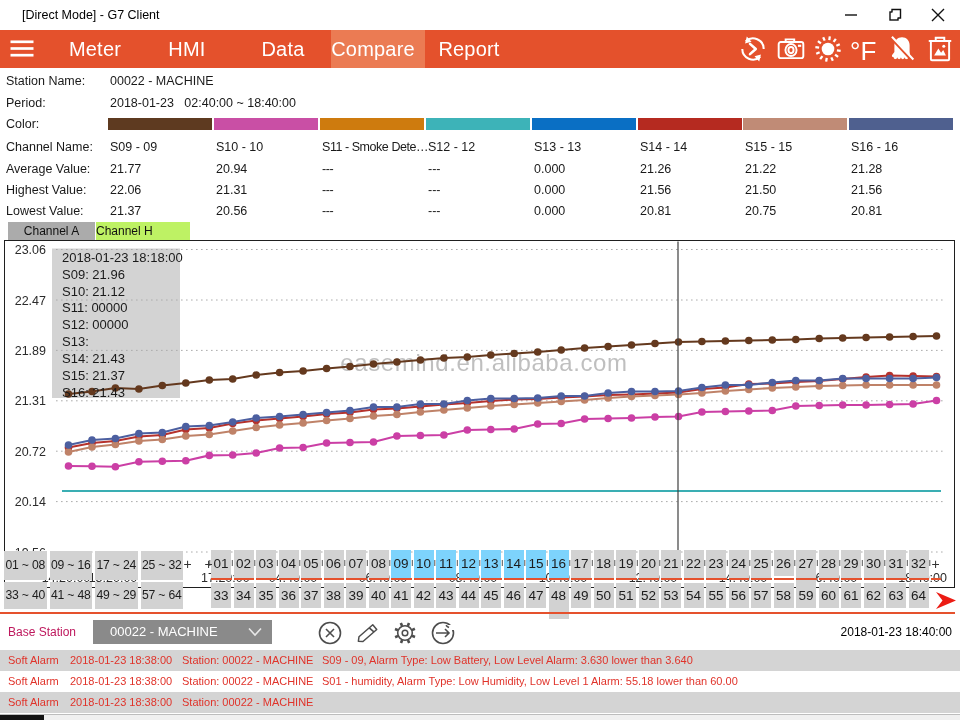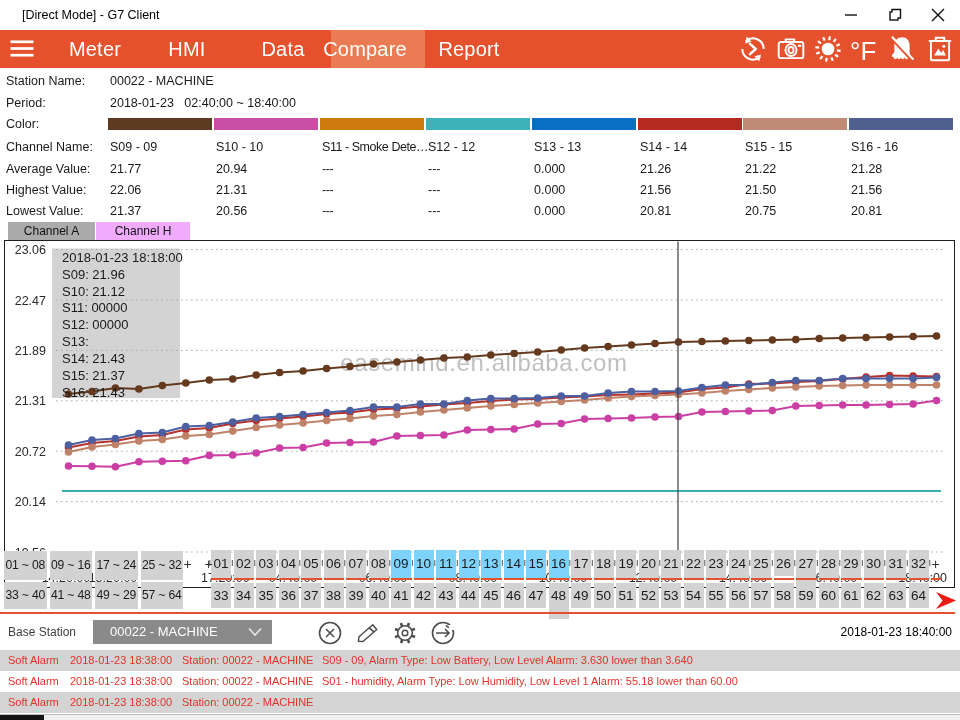--- a/index.html
+++ b/index.html
@@ -30,21 +30,21 @@
 <div class="abs" style="left:0;top:30px;width:960px;height:38px;background:#E4512C"></div>
 <div class="abs" style="left:331px;top:30px;width:94px;height:38px;background:#EB7B53"></div>
 <svg class="abs" style="left:10px;top:40px" width="24" height="17" viewBox="0 0 24 17">
 <line x1="0.5" y1="1.8" x2="23.5" y2="1.8" stroke="#fff" stroke-width="2.7"></line>
 <line x1="0.5" y1="8.5" x2="23.5" y2="8.5" stroke="#fff" stroke-width="2.7"></line>
 <line x1="0.5" y1="15.2" x2="23.5" y2="15.2" stroke="#fff" stroke-width="2.7"></line>
     </svg>
 <div class="mi" style="left:60px;width:70px">Meter</div>
 <div class="mi" style="left:152px;width:70px">HMI</div>
 <div class="mi" style="left:248px;width:70px">Data</div>
-<div class="mi" style="left:323px;width:84px">Compare</div>
+<div class="mi" style="left:331px;width:84px">Compare</div>
 <div class="mi" style="left:434px;width:70px">Report</div>
 <div class="abs" style="left:738px;top:34px"><svg width="30" height="30" viewBox="0 0 28 28">
         <g fill="none" stroke="#fff" stroke-width="1.9">
 <path d="M 24 14 A 10 10 0 0 0 7.2 6.8"></path>
           <path d="M 4 14 A 10 10 0 0 0 20.8 21.2"></path>
 <path d="M 11.2 9.2 L 16.6 14 L 11.2 18.8" stroke-width="2.4" stroke-linecap="round" stroke-linejoin="round"></path>
         </g>
 <path d="M 8.2 2.4 L 6.6 8.8 L 12.6 7.2 Z" fill="#fff"></path>
 <path d="M 19.8 25.6 L 21.4 19.2 L 15.4 20.8 Z" fill="#fff"></path>
       </svg></div>
@@ -132,21 +132,21 @@
     <div class="hval" style="left:110px;top:204px;">21.37</div>
     <div class="hval" style="left:216px;top:204px;">20.56</div>
     <div class="hval" style="left:322px;top:204px;white-space:nowrap;letter-spacing:-0.45px;">---</div>
     <div class="hval" style="left:428px;top:204px;">---</div>
     <div class="hval" style="left:534px;top:204px;">0.000</div>
     <div class="hval" style="left:640px;top:204px;">20.81</div>
     <div class="hval" style="left:745px;top:204px;">20.75</div>
     <div class="hval" style="left:851px;top:204px;">20.81</div>
 
 <div class="abs" style="left:8px;top:222px;width:87px;height:18px;background:#ABABAB;text-align:center;line-height:18px;font-size:12px;color:#111">Channel A</div>
-<div class="abs" style="left:96px;top:222px;width:94px;height:34px;background:#f0abfc;text-align:center;line-height:18px;font-size:12px;color:#111">Channel H</div>
+<div class="abs" style="left:96px;top:222px;width:94px;height:34px;background:#bef264;line-height:18px;font-size:12px;color:#111">Channel H</div>
 
 <div class="abs" style="left:4px;top:240px;width:951px;height:348px;border:1px solid #1f1f1f;background:#fff"></div>
 <svg width="952" height="349" viewBox="0 0 952 349" style="position:absolute;left:4px;top:240px">
 <g transform="translate(-4,-240)">
 <rect x="52" y="248.5" width="128" height="149.5" fill="#D3D3D3"></rect>
 <line x1="56" y1="249.5" x2="946" y2="249.5" stroke="#ACACAC" stroke-width="1" stroke-dasharray="1.6 3.4"></line>
         <line x1="56" y1="300.0" x2="946" y2="300.0" stroke="#ACACAC" stroke-width="1" stroke-dasharray="1.6 3.4"></line>
         <line x1="56" y1="350.4" x2="946" y2="350.4" stroke="#ACACAC" stroke-width="1" stroke-dasharray="1.6 3.4"></line>
         <line x1="56" y1="400.8" x2="946" y2="400.8" stroke="#ACACAC" stroke-width="1" stroke-dasharray="1.6 3.4"></line>
         <line x1="56" y1="451.2" x2="946" y2="451.2" stroke="#ACACAC" stroke-width="1" stroke-dasharray="1.6 3.4"></line>
@@ -519,21 +519,21 @@
     <div class="abs" style="left:841.0px;top:577.5px;width:20.6px;height:2px;background:#E5512D"></div>
     <div class="abs" style="left:863.5px;top:577.5px;width:20.6px;height:2px;background:#E5512D"></div>
     <div class="abs" style="left:886.0px;top:577.5px;width:20.6px;height:2px;background:#E5512D"></div>
     <div class="abs" style="left:908.5px;top:577.5px;width:20.6px;height:2px;background:#E5512D"></div>
     <div class="abs" style="left:931px;top:577.5px;width:10px;height:2px;background:#E5512D"></div>
 <div class="abs" style="left:0;top:611.5px;width:955px;height:2px;background:#E5512D"></div>
 <svg class="abs" style="left:936px;top:591px" width="22" height="19" viewBox="0 0 22 19">
 <path d="M 0 1 L 20 9.5 L 0 18 L 6.5 9.5 Z" fill="#EC1C14"></path>
     </svg>
 
-<div class="abs" style="left:8px;top:625px;font-size:12px;color:#404040">Base Station</div>
+<div class="abs" style="left:8px;top:625px;font-size:12px;color:#be185d">Base Station</div>
 <div class="abs" style="left:93px;top:620px;width:179px;height:24px;background:#8A8A8A;color:#fff;font-size:13px;line-height:24px;padding-left:17px">00022 - MACHINE
 <svg style="position:absolute;right:10px;top:7px" width="14" height="10" viewBox="0 0 14 10">
         <path d="M 1 1.5 L 7 8 L 13 1.5" stroke="#E8E8E8" stroke-width="1.6" fill="none"></path>
       </svg></div>
 <div class="abs" style="left:317px;top:620px"><svg width="26" height="26" viewBox="0 0 26 26">
         <circle cx="13" cy="13" r="10.5" stroke="#4d4d4d" stroke-width="1.6" fill="none"></circle>
 <path d="M 9 9 L 17 17 M 17 9 L 9 17" stroke="#4d4d4d" stroke-width="1.6"></path>
       </svg></div>
 <div class="abs" style="left:355px;top:620px"><svg width="26" height="26" viewBox="0 0 26 26">
         <g stroke="#4d4d4d" stroke-width="1.6" fill="none" stroke-linejoin="round">

